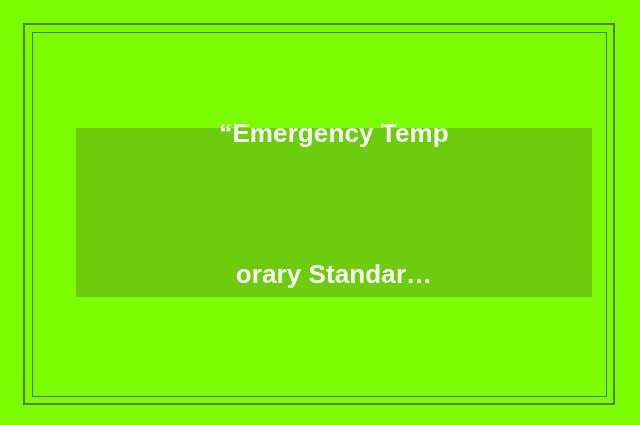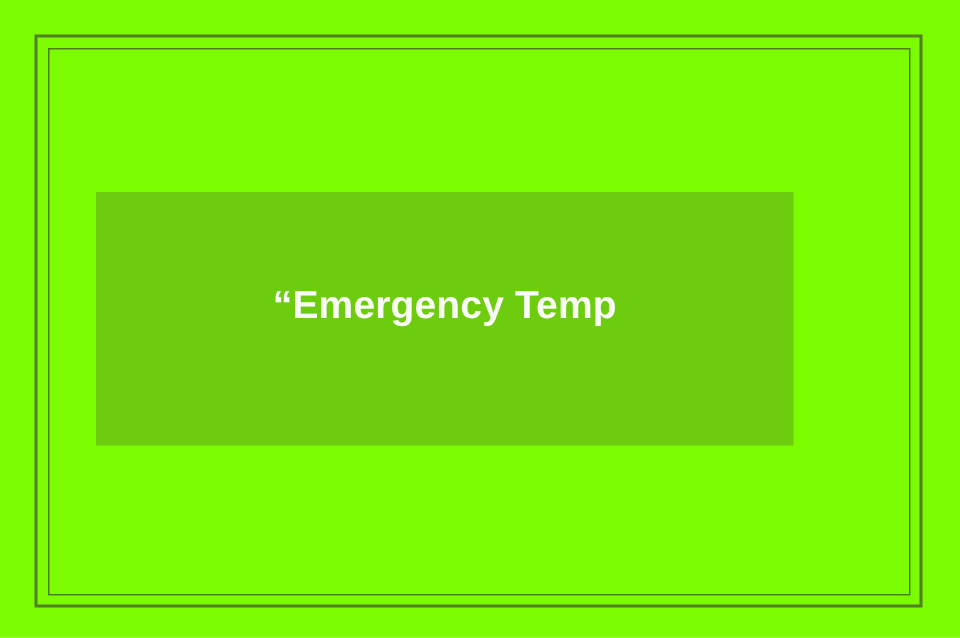--- a/index.html
+++ b/index.html
@@ -42,23 +42,23 @@
     width: 575px;
     height: 365px;
     border: 1px solid #4f7d1e;
     box-sizing: border-box;
     background: transparent;
   }
 
   
   #quote-panel {
     position: absolute;
-    left: 64px;
+    left: 76px;
     top: 128px;
-    width: 465px;
+    width: 516px;
     height: 169px;
     background: #6ecc0f;
     box-sizing: border-box;
     display: flex;
     flex-direction: column;
     align-items: center;
     justify-content: center;
     padding-bottom: 18px;
   }
 
@@ -82,16 +82,17 @@
 <body>
 
 <div id="card-root">
 
   <div id="outer-frame"></div>
   <div id="inner-frame"></div>
 
   <div id="quote-panel">
     <p id="quote-text">
       <span class="quote-line">“Emergency Temp</span>
+      <span class="quote-line">orary Standar…</span>
     </p>
   </div>
 
 </div>
 
 </body></html>

